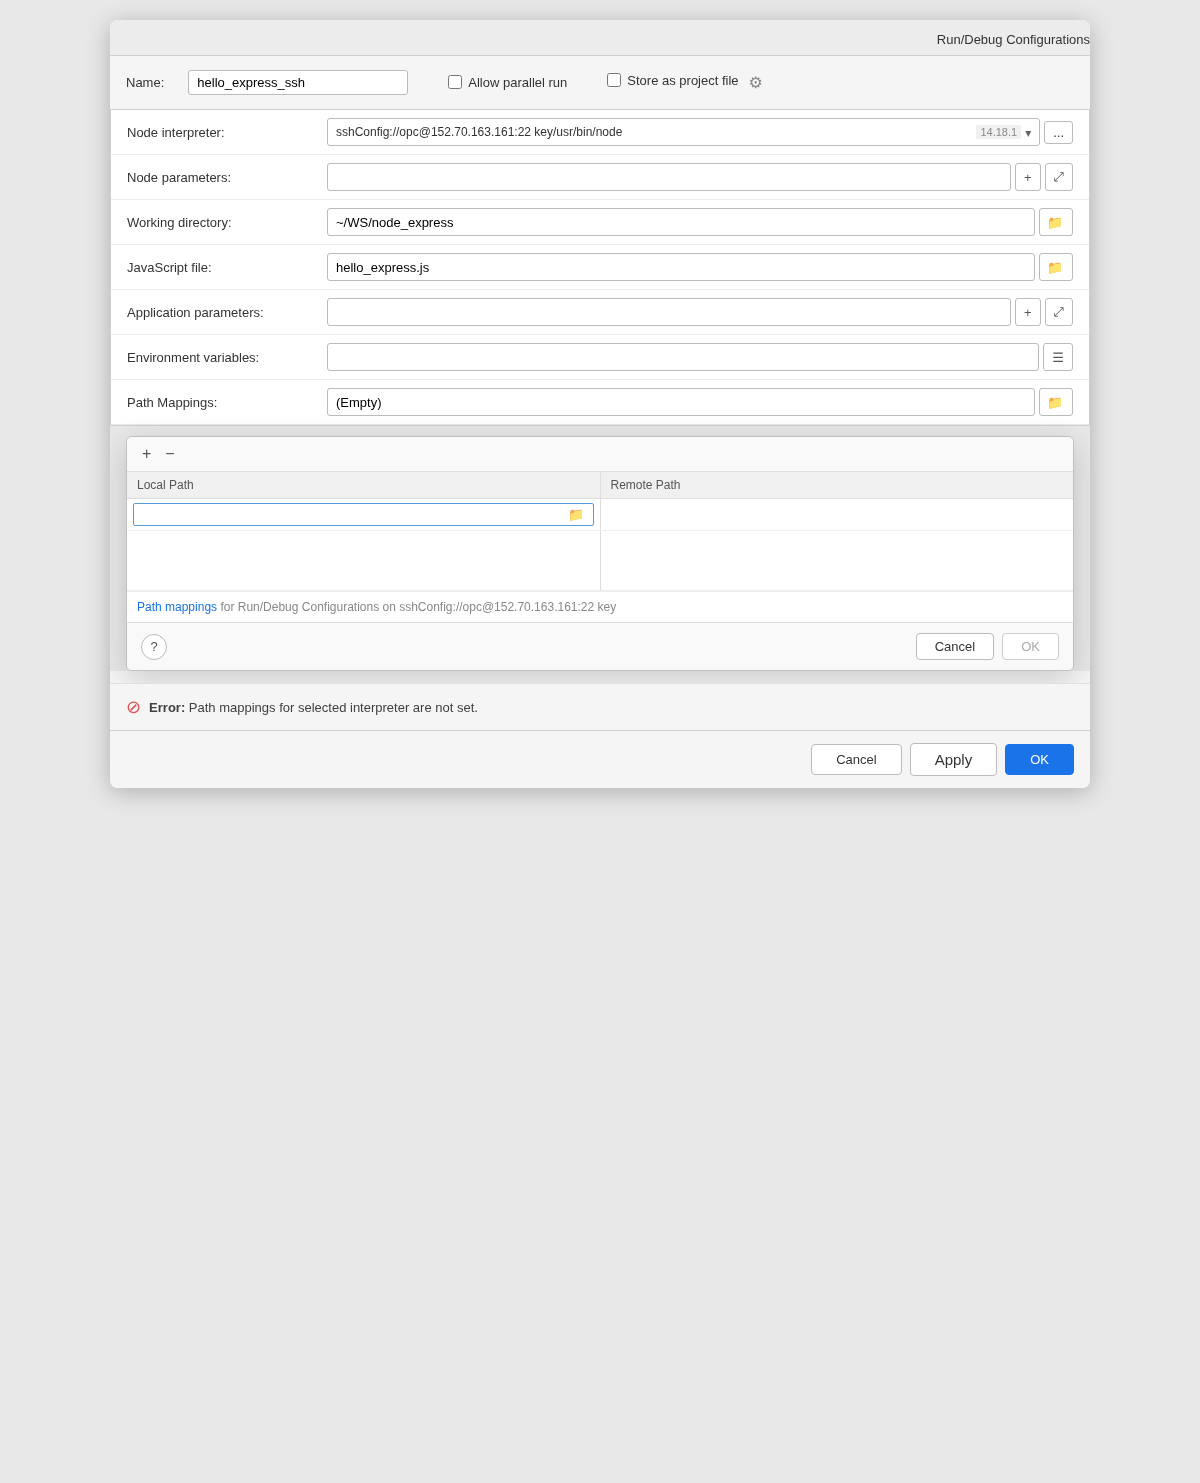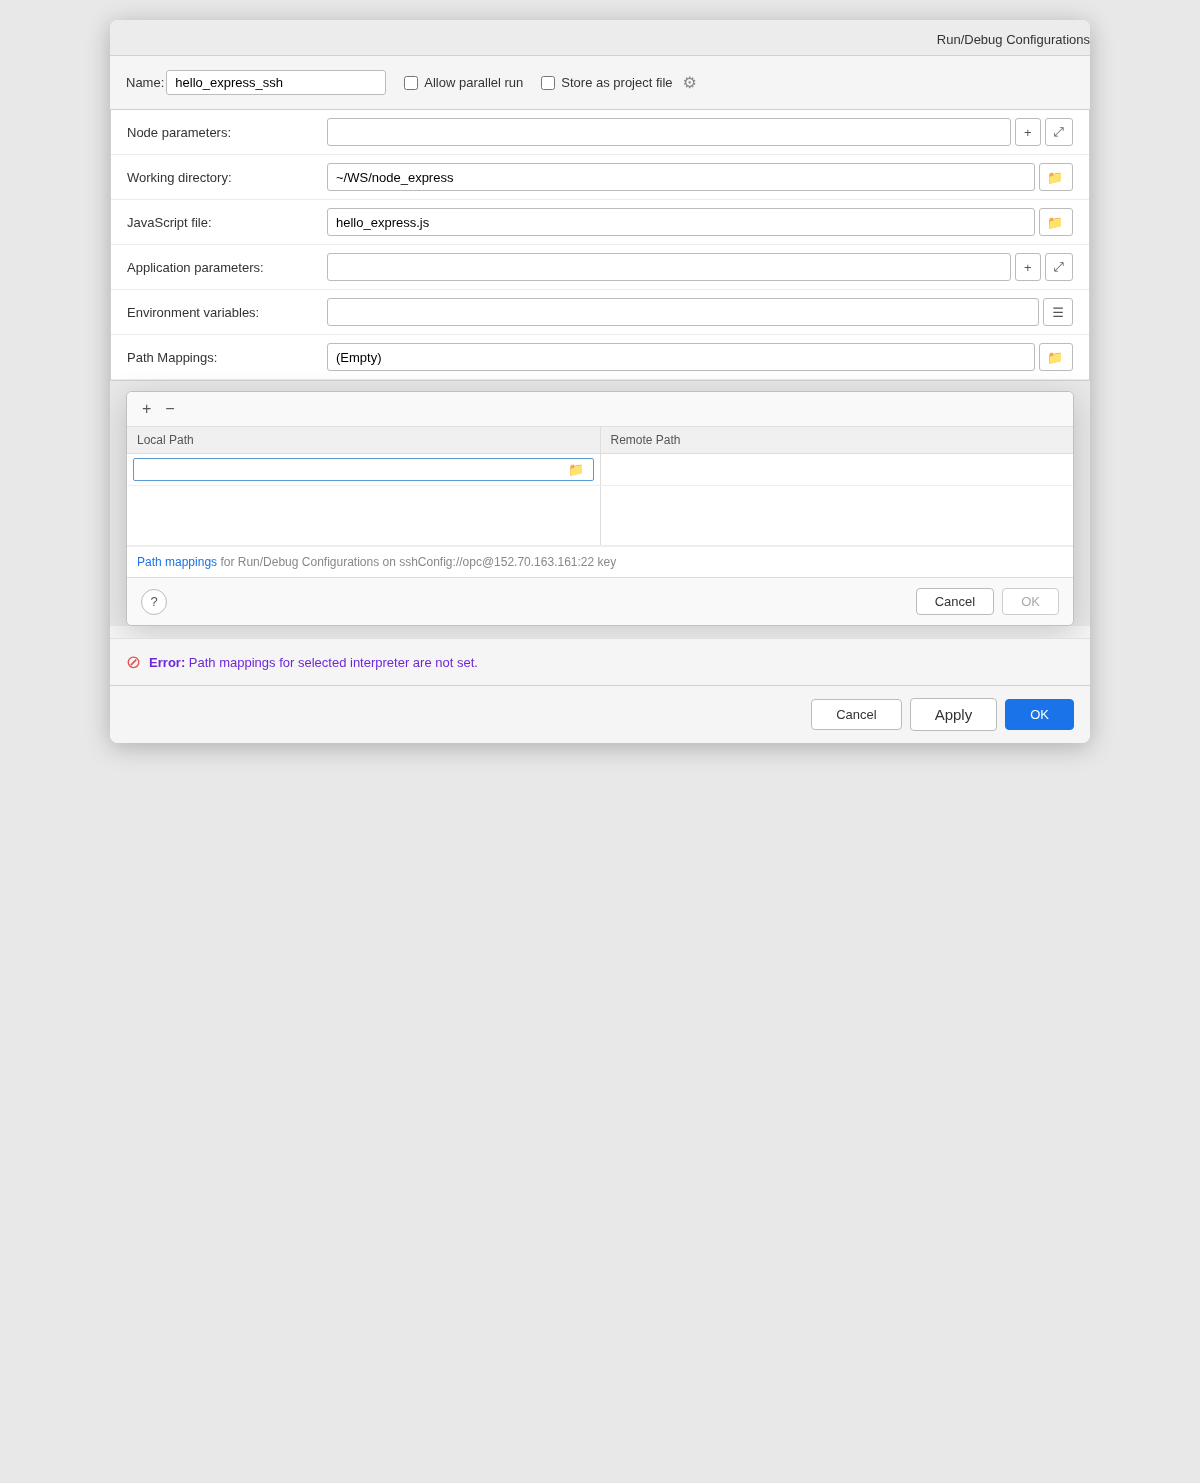--- a/index.html
+++ b/index.html
@@ -25,39 +25,39 @@
       padding: 12px 0 8px;
       font-size: 13px;
       color: #333;
       background: #ececec;
       border-bottom: 1px solid #d0d0d0;
     }
     .name-row {
       display: flex;
       align-items: center;
       padding: 14px 16px;
-      gap: 2px;
+      gap: 24px;
       background: #f5f5f5;
     }
     .name-label {
       font-size: 13px;
       color: #333;
       white-space: nowrap;
     }
     .name-input {
       border: 1px solid #bbb;
       border-radius: 3px;
       padding: 4px 8px;
       font-size: 13px;
       width: 220px;
       background: white;
     }
     .checkbox-group {
       display: flex;
-      align-items: center;
+      align-items: flex-start;
       gap: 6px;
       margin-left: 16px;
     }
     .checkbox-group input[type=checkbox] {
       width: 14px;
       height: 14px;
     }
     .checkbox-label {
       font-size: 13px;
       color: #333;
@@ -301,21 +301,21 @@
       gap: 8px;
       padding: 12px 16px;
       background: #f5f5f5;
       border-top: 1px solid #e0e0e0;
       font-size: 13px;
     }
     .error-icon {
       color: #e05050;
       font-size: 18px;
     }
-    .error-text { color: #6d28d9; }
+    .error-text { color: #404040; }
     .error-bold { font-weight: bold; }
     
     .action-bar {
       display: flex;
       align-items: center;
       justify-content: flex-end;
       padding: 12px 16px;
       background: #f5f5f5;
       border-top: 1px solid #d0d0d0;
       gap: 8px;
@@ -381,20 +381,33 @@
     <div class="checkbox-group">
       <input type="checkbox" style="">
       <span class="checkbox-label">Store as project file</span>
       <span class="gear-icon">⚙</span>
     </div>
   </div>
 
 
   <div class="config-section">
 
+    <div class="form-row">
+      <span class="form-label">Node interpreter:</span>
+      <div class="form-control">
+        <div class="interpreter-select" style="flex:1; display:flex; align-items:center; justify-content:space-between; border:1px solid #bbb; border-radius:3px; padding:4px 8px; background:white; height:28px; font-size:13px;">
+          <span style="font-size:12px; color:#333;">sshConfig://opc@152.70.163.161:22 key/usr/bin/node</span>
+          <span style="display:flex; align-items:center; gap:4px;">
+            <span style="font-size:11px; color:#888; background:#f0f0f0; border-radius:2px; padding:1px 4px;">14.18.1</span>
+            <span class="chevron-down"></span>
+          </span>
+        </div>
+        <button class="dots-btn">...</button>
+      </div>
+    </div>
 
     <div class="form-row">
       <span class="form-label">Node parameters:</span>
       <div class="form-control">
         <input class="form-input" type="text" style="">
         <button class="icon-btn" title="Add">+</button>
         <button class="icon-btn" title="Expand">⤢</button>
       </div>
     </div>
 

